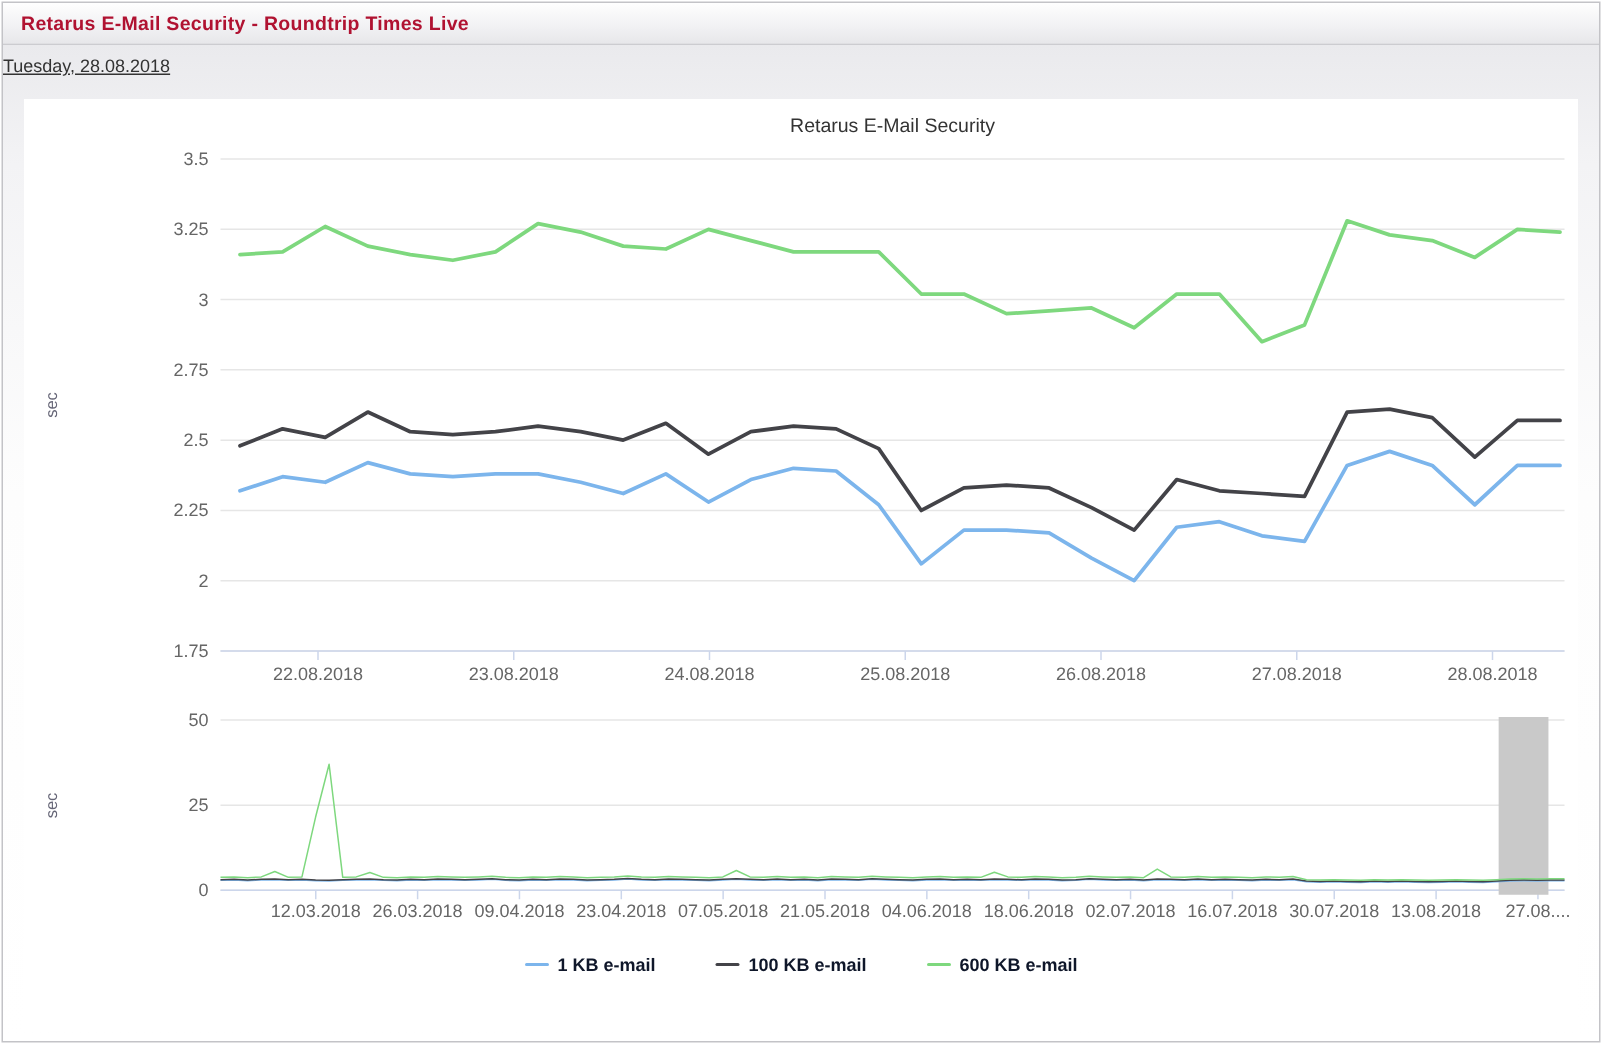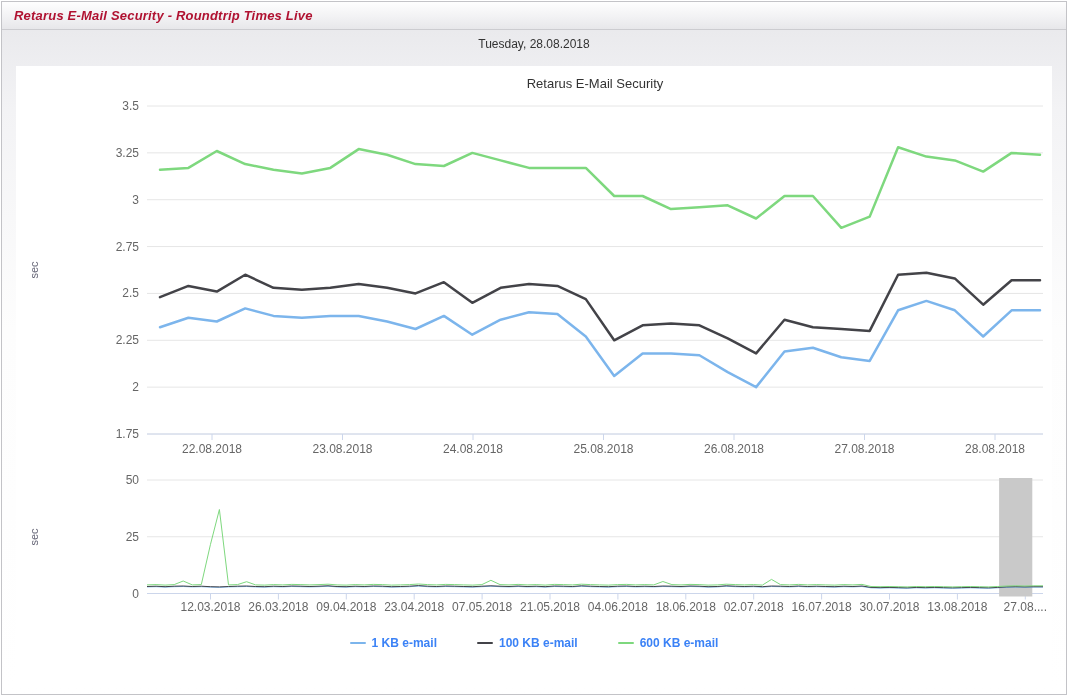--- a/index.html
+++ b/index.html
@@ -3,37 +3,37 @@
 <meta charset="utf-8">
 <style>
   html,body{margin:0;padding:0;background:#ffffff;}
   body{font-family:"Liberation Sans","DejaVu Sans",sans-serif;}
   .page{
     position:relative;margin:1px;width:1066px;height:694px;
     border:1px solid #c3c3c7;box-sizing:border-box;background:#fff;overflow:hidden;
   }
   .titlebar{
     height:27px;background:linear-gradient(180deg,#fefefe 0%,#f2f2f4 55%,#e7e7ea 100%);
-    border-bottom:1px solid #ccccd0;display:flex;align-items:center;padding:0 12px;font-style:italic;
+    border-bottom:1px solid #ccccd0;display:flex;align-items:center;padding:0 12px;
   }
   .titlebar .title{font-size:13px;font-weight:bold;color:#b01231;letter-spacing:.2px;}
   .content{
     position:absolute;top:28px;left:0;right:0;bottom:0;
     background:linear-gradient(180deg,#eaeaed 0%,#f3f3f5 12%,#fdfdfd 45%,#ffffff 100%);
   }
-  .datebar{height:28px;line-height:28px;text-align:center;font-size:12px;color:#333;}
+  .datebar{height:28px;line-height:28px;font-size:12px;color:#333;text-decoration:underline;}
   .chart-panel{position:absolute;left:14px;right:14px;top:36px;bottom:7px;background:#fff;}
   svg{display:block;}
   svg text{font-family:"Liberation Sans","DejaVu Sans",sans-serif;font-size:12px;fill:#666;}
   svg text.chart-title{font-size:13px;fill:#333;}
   svg text.axis-title{font-size:11px;fill:#667;}
   .legend{position:absolute;left:0;right:0;top:570px;display:flex;justify-content:center;gap:40px;}
   .legend-item{display:flex;align-items:center;gap:6px;cursor:pointer;}
   .swatch{width:16px;height:2px;border-radius:1px;display:inline-block;background:#999;}
-  .legend-label{font-size:12px;font-weight:bold;color:#3b82f6;}
+  .legend-label{font-size:12px;font-weight:bold;color:#0f172a;}
 </style>
 </head>
 <body>
 
 <div class="page">
   <div class="titlebar">
     <span class="title">Retarus E-Mail Security - Roundtrip Times Live</span>
   </div>
   <div class="content">
     <div class="datebar">Tuesday, 28.08.2018</div>

